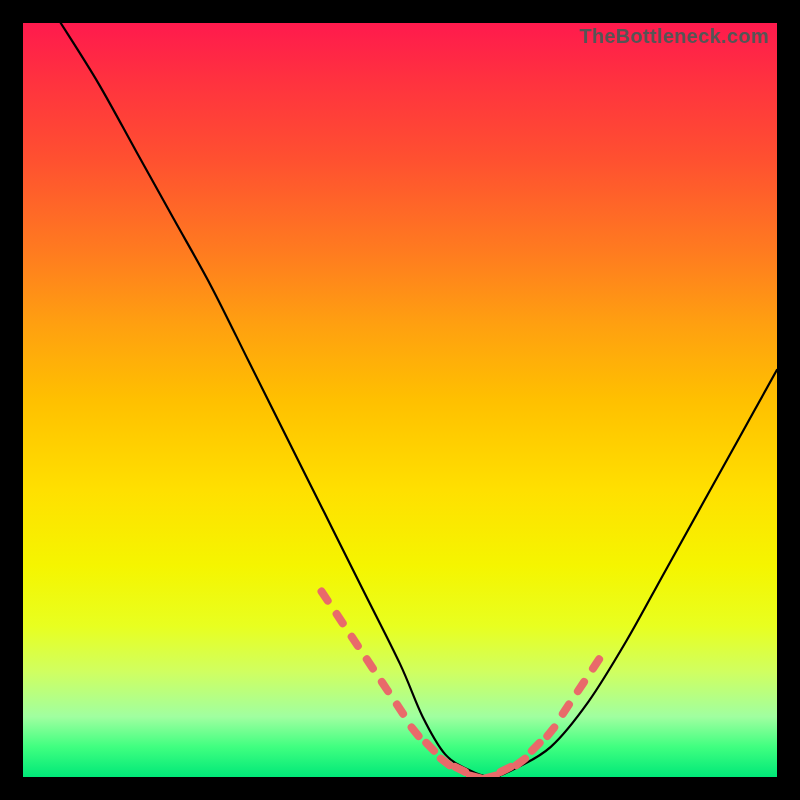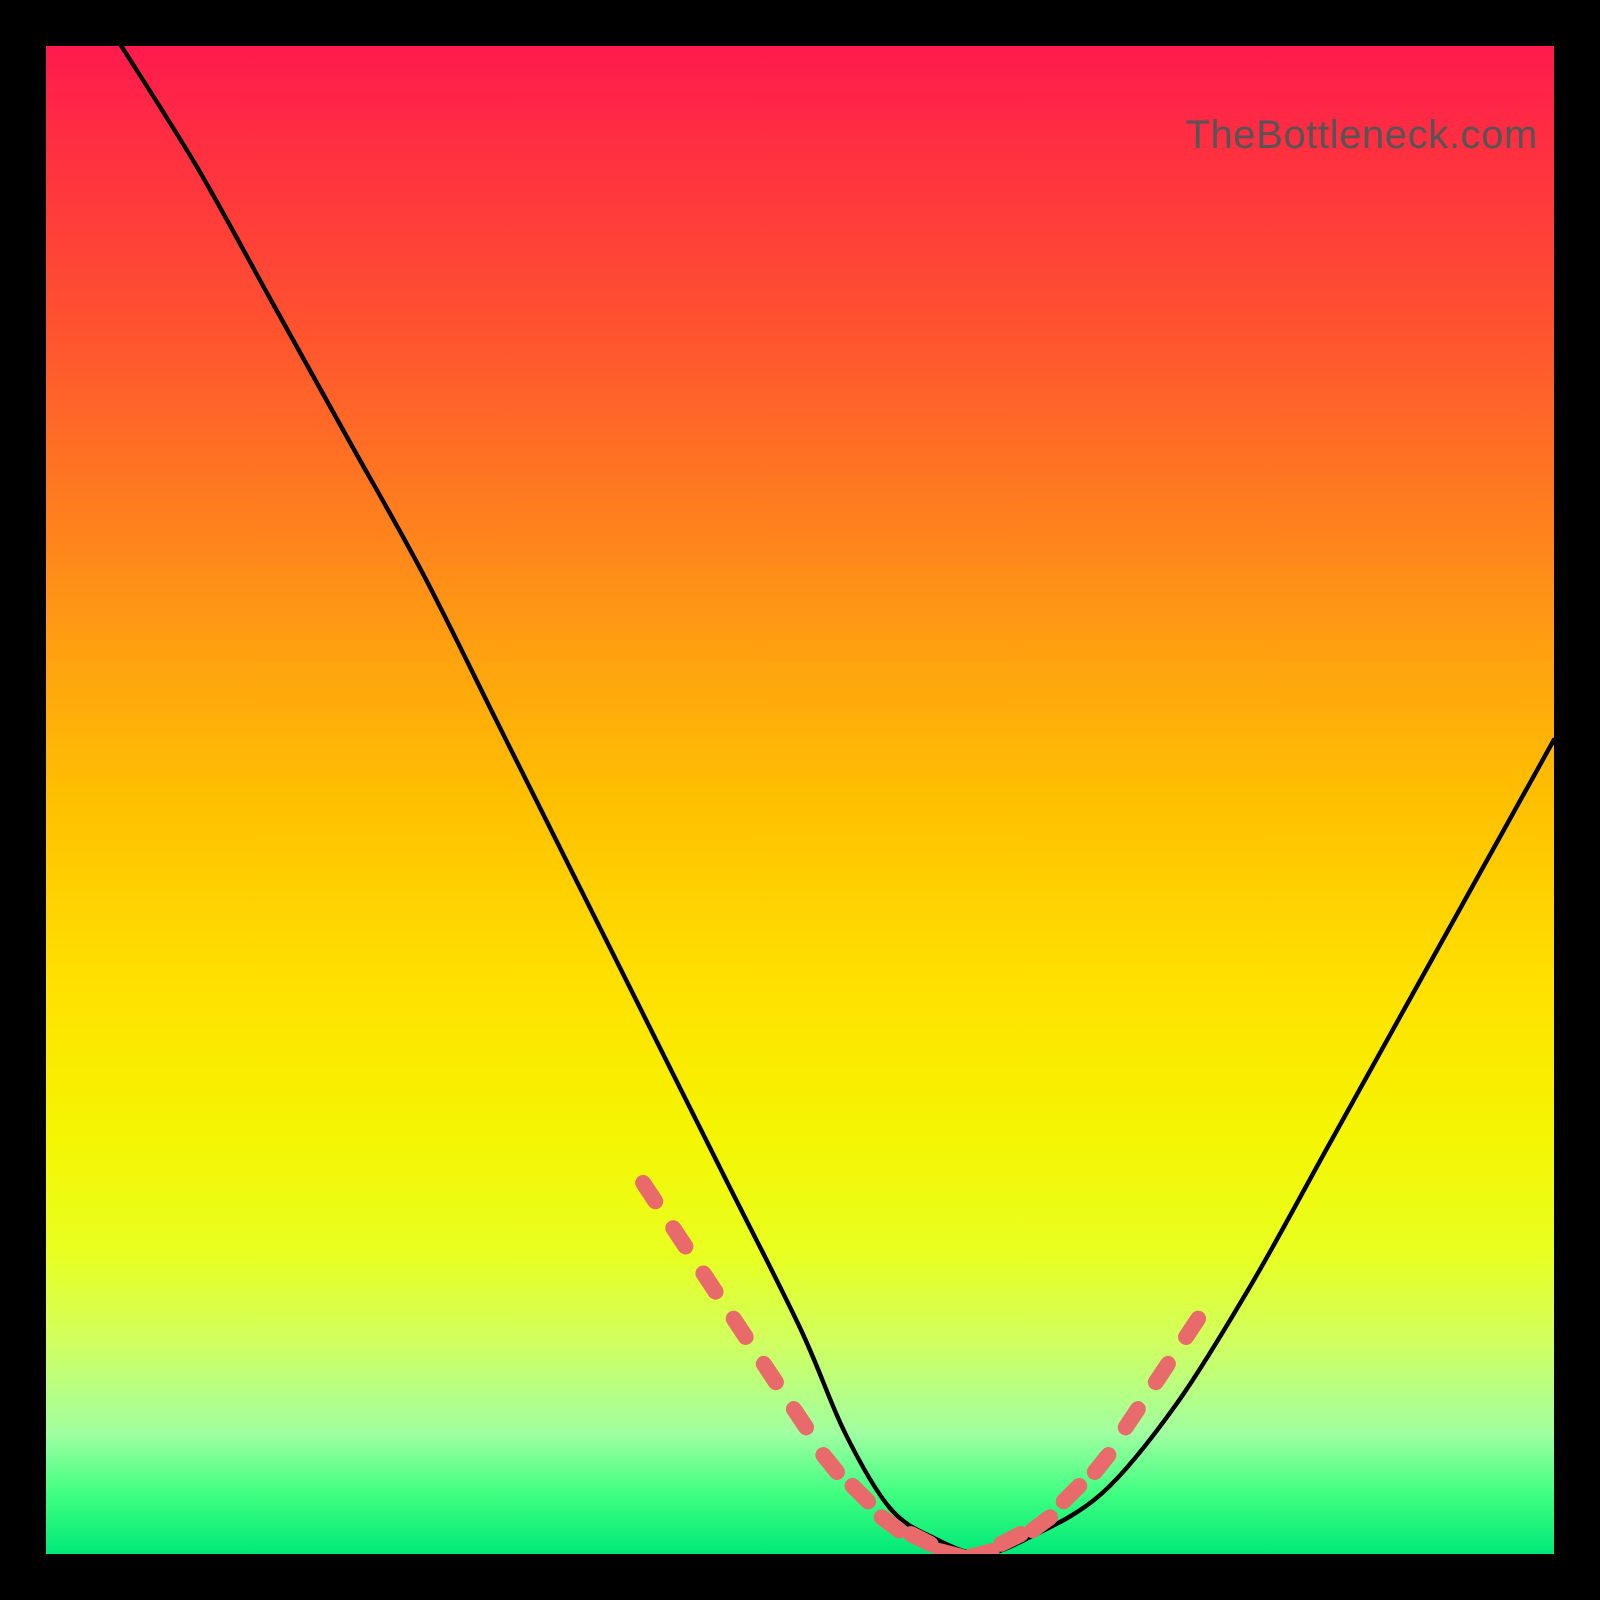--- a/index.html
+++ b/index.html
@@ -39,24 +39,23 @@
       #00e878 100%
     );
     overflow: hidden;
   }
   .watermark {
     position: absolute;
     top: 2px;
     right: 8px;
     color: #555;
     font-size: 20px;
-    font-weight: 400;
+    font-weight: 700;
     letter-spacing: 0.3px;
     z-index: 5;
-    margin-top: 32px;
   }
   svg.curve {
     position: absolute;
     left: 0;
     top: 0;
     width: 754px;
     height: 754px;
     z-index: 2;
   }
 </style>

